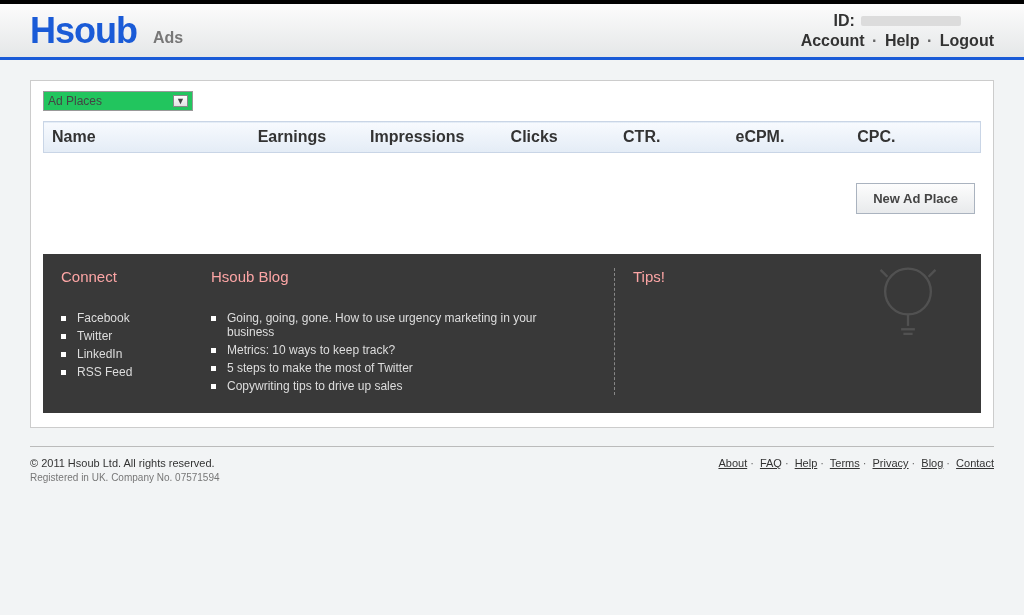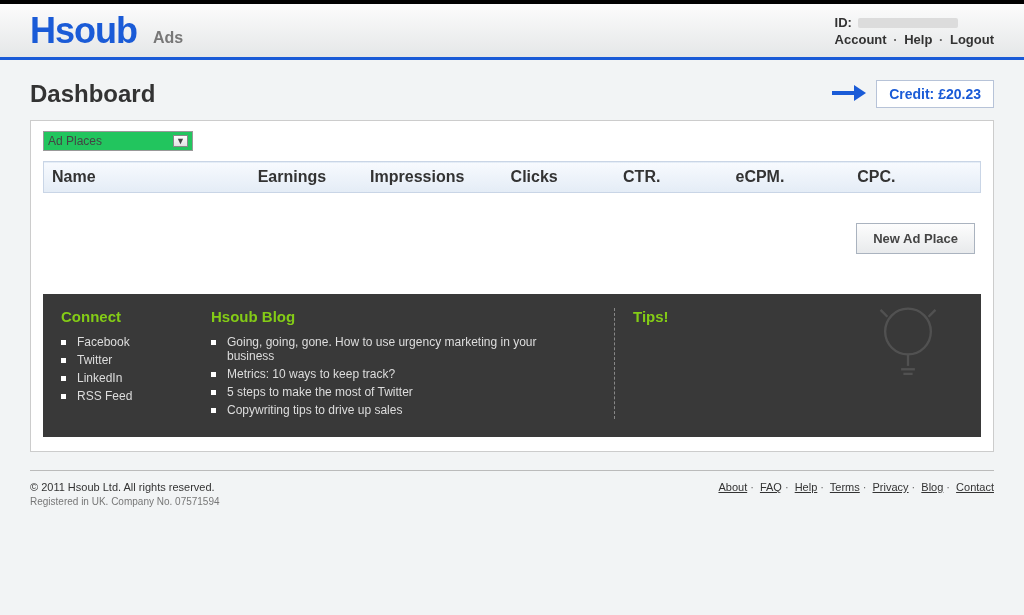--- a/index.html
+++ b/index.html
@@ -30,21 +30,21 @@
       color: #1a5bd7;
       letter-spacing: -1px;
     }
     .logo-sub {
       font-family: Tahoma, sans-serif;
       font-size: 16px;
       font-weight: bold;
       color: #777;
       margin-left: 16px;
     }
-    .user-info { text-align: left; font-size: 13px; color: #333; font-weight: bold; }
+    .user-info { text-align: center; font-size: 16px; color: #333; font-weight: bold; }
     .user-id { margin-bottom: 2px; }
     .user-id-val {
       display: inline-block;
       width: 100px;
       height: 10px;
       background: #dcdcdc;
       border-radius: 2px;
       vertical-align: middle;
       margin-left: 2px;
     }
@@ -111,21 +111,21 @@
     }
     .dark-panel {
       background: #393939;
       color: #eaeaea;
       display: flex;
       padding: 14px 18px 18px 18px;
       position: relative;
       overflow: hidden;
     }
     .dark-col { margin-right: 30px; }
-    .dark-col h3 { font-size: 15px; font-weight: bold; color: #84cc16; margin-bottom: 8px; }
+    .dark-col h3 { font-size: 15px; font-weight: normal; color: #fca5a5; margin-bottom: 24px; }
     .dark-col ul { list-style: none; }
     .dark-col li {
       padding: 2px 0 2px 16px;
       position: relative;
       font-size: 12px;
       color: #ddd;
     }
     .dark-col li::before {
       content: "";
       position: absolute;
@@ -176,33 +176,20 @@
       <a>Account</a>
       <span class="dot">·</span>
       <a>Help</a>
       <span class="dot">·</span>
       <a>Logout</a>
     </div>
   </div>
 </div>
 
 <div class="container">
-  <div class="page-head">
-    <h1 class="page-title">Dashboard</h1>
-    <div class="credit-wrap">
-      <span class="arrow-icon">
-        <svg width="34" height="20" viewBox="0 0 34 20">
-            <path d="M0 8 L22 8 L22 2 L34 10 L22 18 L22 12 L0 12 Z" fill="#1a5bd7"></path>
-          </svg>
-      </span>
-      <div class="credit-box">
-        <span>Credit: £20.23</span>
-      </div>
-    </div>
-  </div>
 
   <div class="main-panel">
     <div class="select-box">
       <span>Ad Places</span>
       <span class="select-arrow">▼</span>
     </div>
 
     <table class="data-table">
       <thead>
         <tr>

